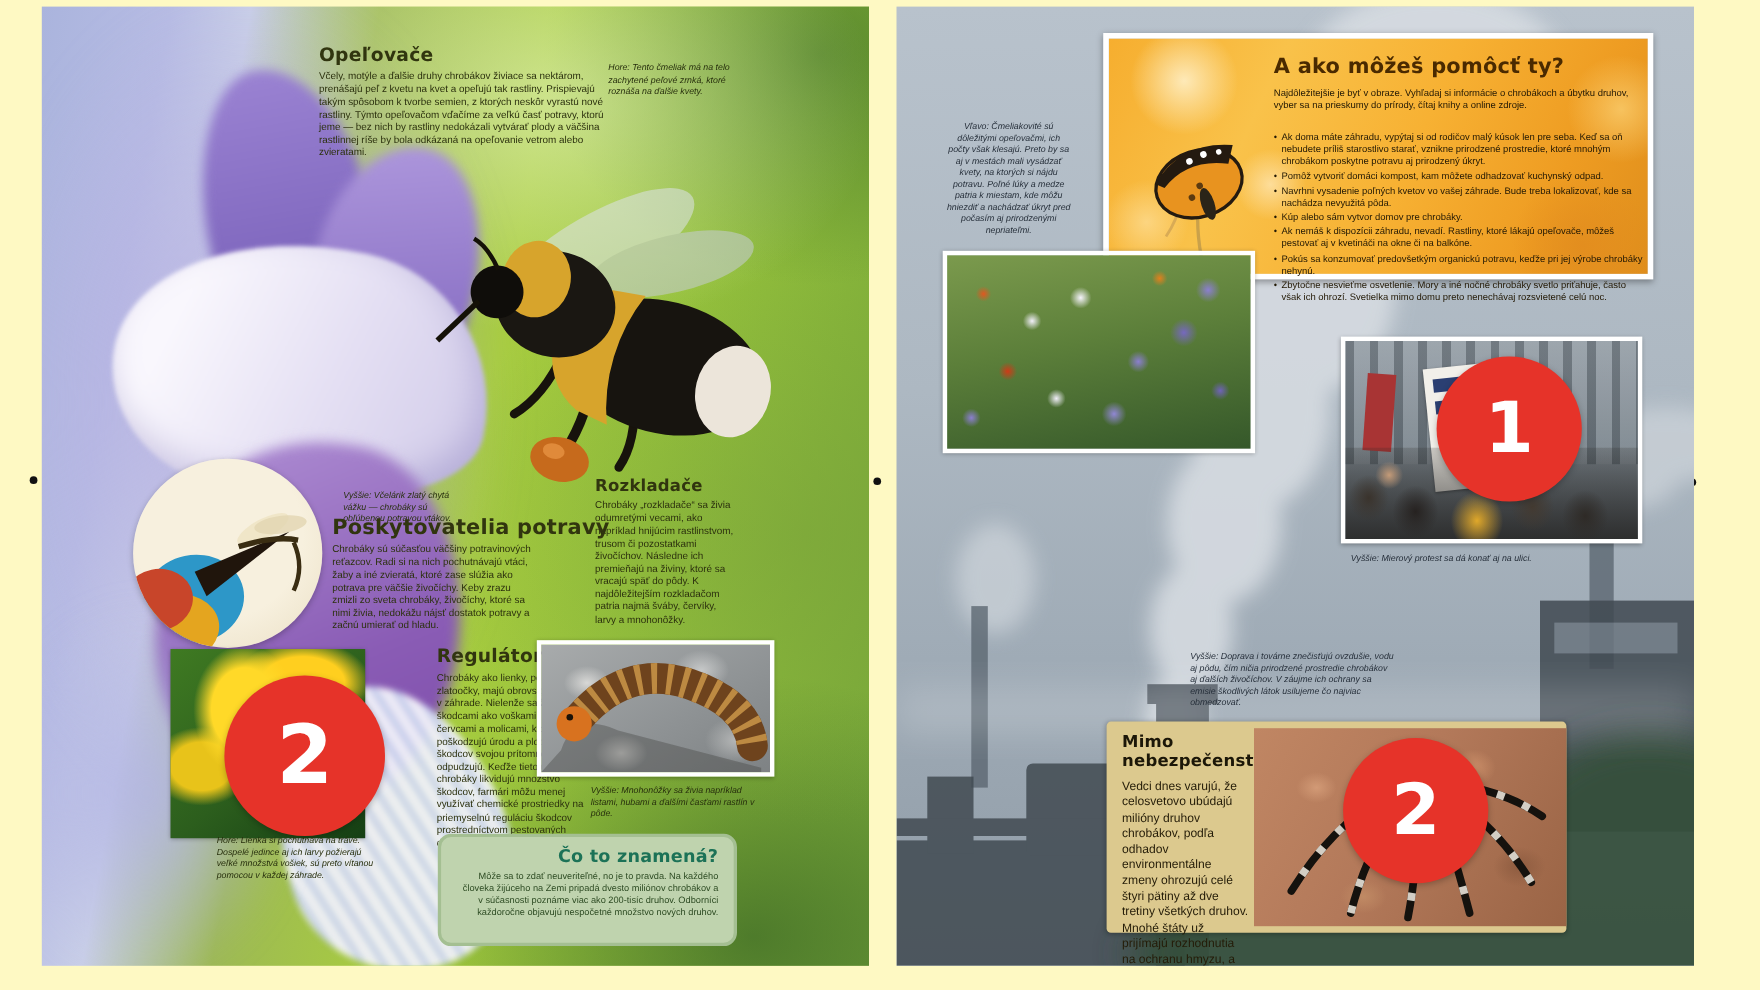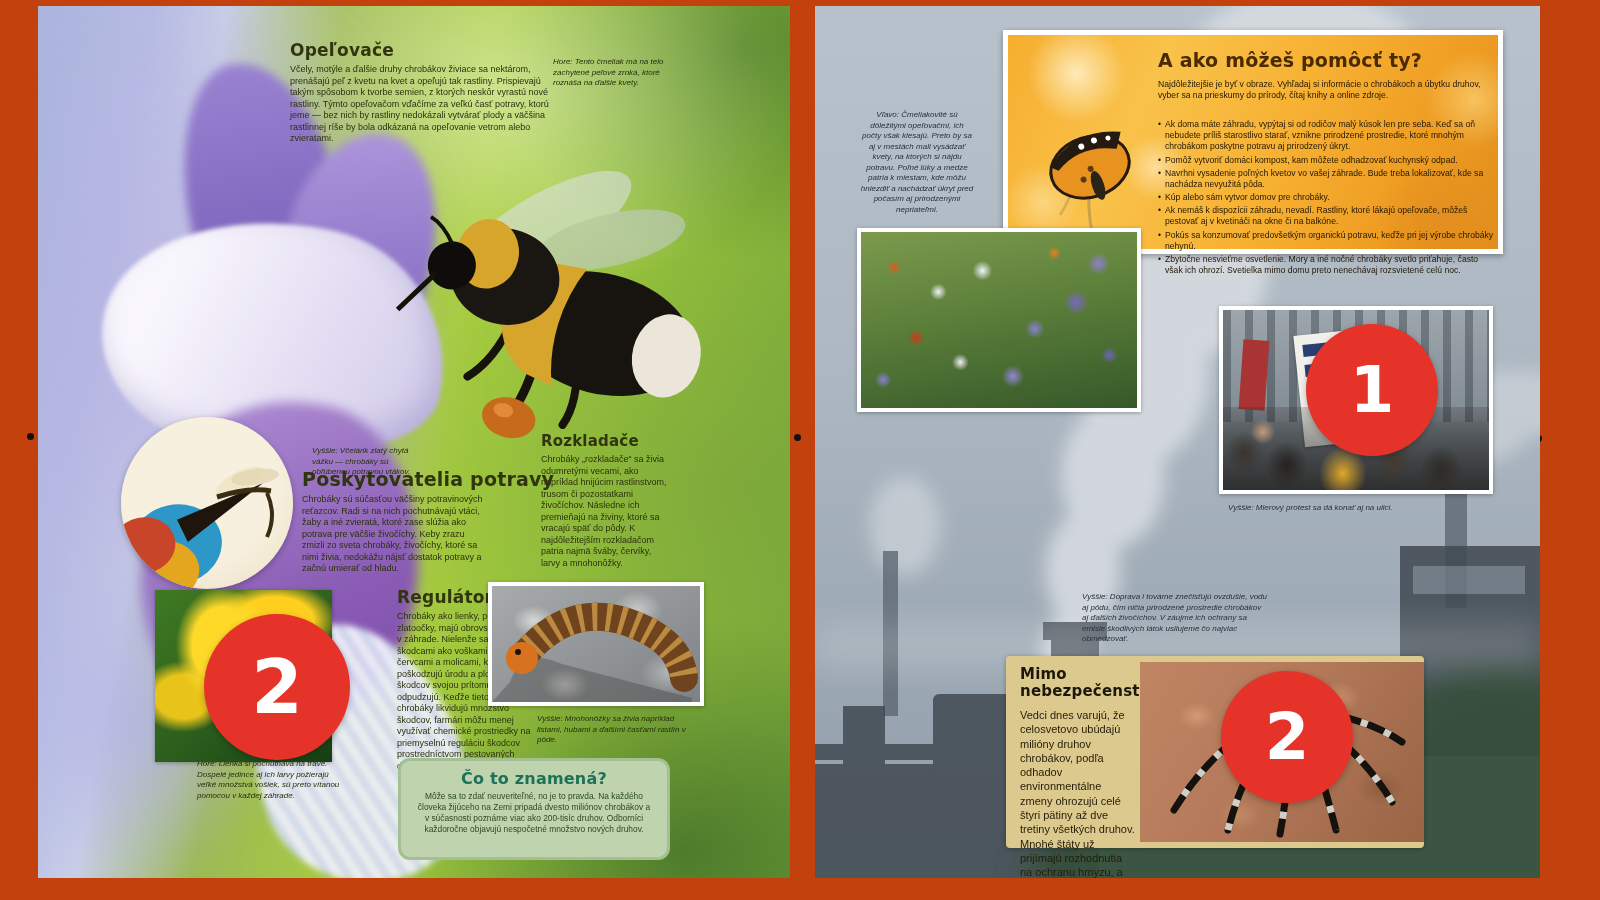--- a/index.html
+++ b/index.html
@@ -1,16 +1,16 @@
 <!DOCTYPE html>
 <html><head>
 <meta charset="utf-8">
 <style>
   html,body{margin:0;padding:0;background:#fff;}
-  .spread{position:relative;width:1600px;height:900px;background:#c2410c;overflow:hidden;
+  .spread{position:relative;width:1600px;height:900px;background:#fef9c3;overflow:hidden;
           font-family:"Liberation Sans",sans-serif;}
   .page{position:absolute;top:6px;height:872px;overflow:hidden;}
   .page-left{left:38px;width:752px;
     background:
       radial-gradient(420px 300px at 62% 10%, rgba(236,246,205,.55), transparent 70%),
       radial-gradient(360px 300px at 94% 5%, rgba(52,100,36,.55), transparent 70%),
       radial-gradient(500px 380px at 92% 55%, rgba(118,158,58,.45), transparent 70%),
       radial-gradient(420px 330px at 86% 97%, rgba(42,86,33,.6), transparent 72%),
       linear-gradient(100deg,#aab4dd 0%,#b7bce4 13%,#c9cfe8 21%,#9db954 34%,#a8cd3f 52%,#96c23c 70%,#86b43a 86%,#79a93a 100%);}
   .page-right{left:815px;width:725px;
@@ -151,21 +151,21 @@
            radial-gradient(75px 95px at 38% 32%, #ffd928 0 40%, transparent 62%),
            radial-gradient(95px 60px at 68% 18%, #ffcf1f 0 40%, transparent 65%),
            radial-gradient(70px 55px at 16% 62%, #e8c31a 0 40%, transparent 65%),
            radial-gradient(60px 45px at 55% 70%, #c9a812 0 35%, transparent 60%),
            linear-gradient(140deg,#3f7a22 0%,#2c5e1d 55%,#153f14 100%);"></div>
     <div class="badge" style="left:166px;top:608px;width:146px;height:146px;font-size:74px;">
         <span>2</span>
       </div>
     <div class="abs cap" style="left:159px;top:753px;width:152px;">Hore: Lienka si pochutnáva na tráve. Dospelé jedince aj ich larvy požierajú veľké množstvá vošiek, sú preto vítanou pomocou v každej záhrade.</div>
 
-    <div class="abs meaning-box" style="left:360px;top:752px;width:272px;height:102px;">
+    <div class="abs meaning-box" style="left:360px;top:752px;width:272px;height:102px;text-align:right;">
       <div class="h-marker" style="font-size:16px;color:#1c7257;">Čo to znamená?</div>
       <div style="font-size:8.4px;line-height:1.3;color:#2c4a22;margin-top:3px;">Môže sa to zdať neuveriteľné, no je to pravda. Na každého človeka žijúceho na Zemi pripadá dvesto miliónov chrobákov a v súčasnosti poznáme viac ako 200-tisíc druhov. Odborníci každoročne objavujú nespočetné množstvo nových druhov.</div>
     </div>
   </div>
 
   <div class="page page-right">
 
     <svg class="abs" style="left:0;top:0;" width="725" height="872" viewBox="0 0 725 872">
       <defs>
         <filter id="b9" x="-60%" y="-60%" width="220%" height="220%">

